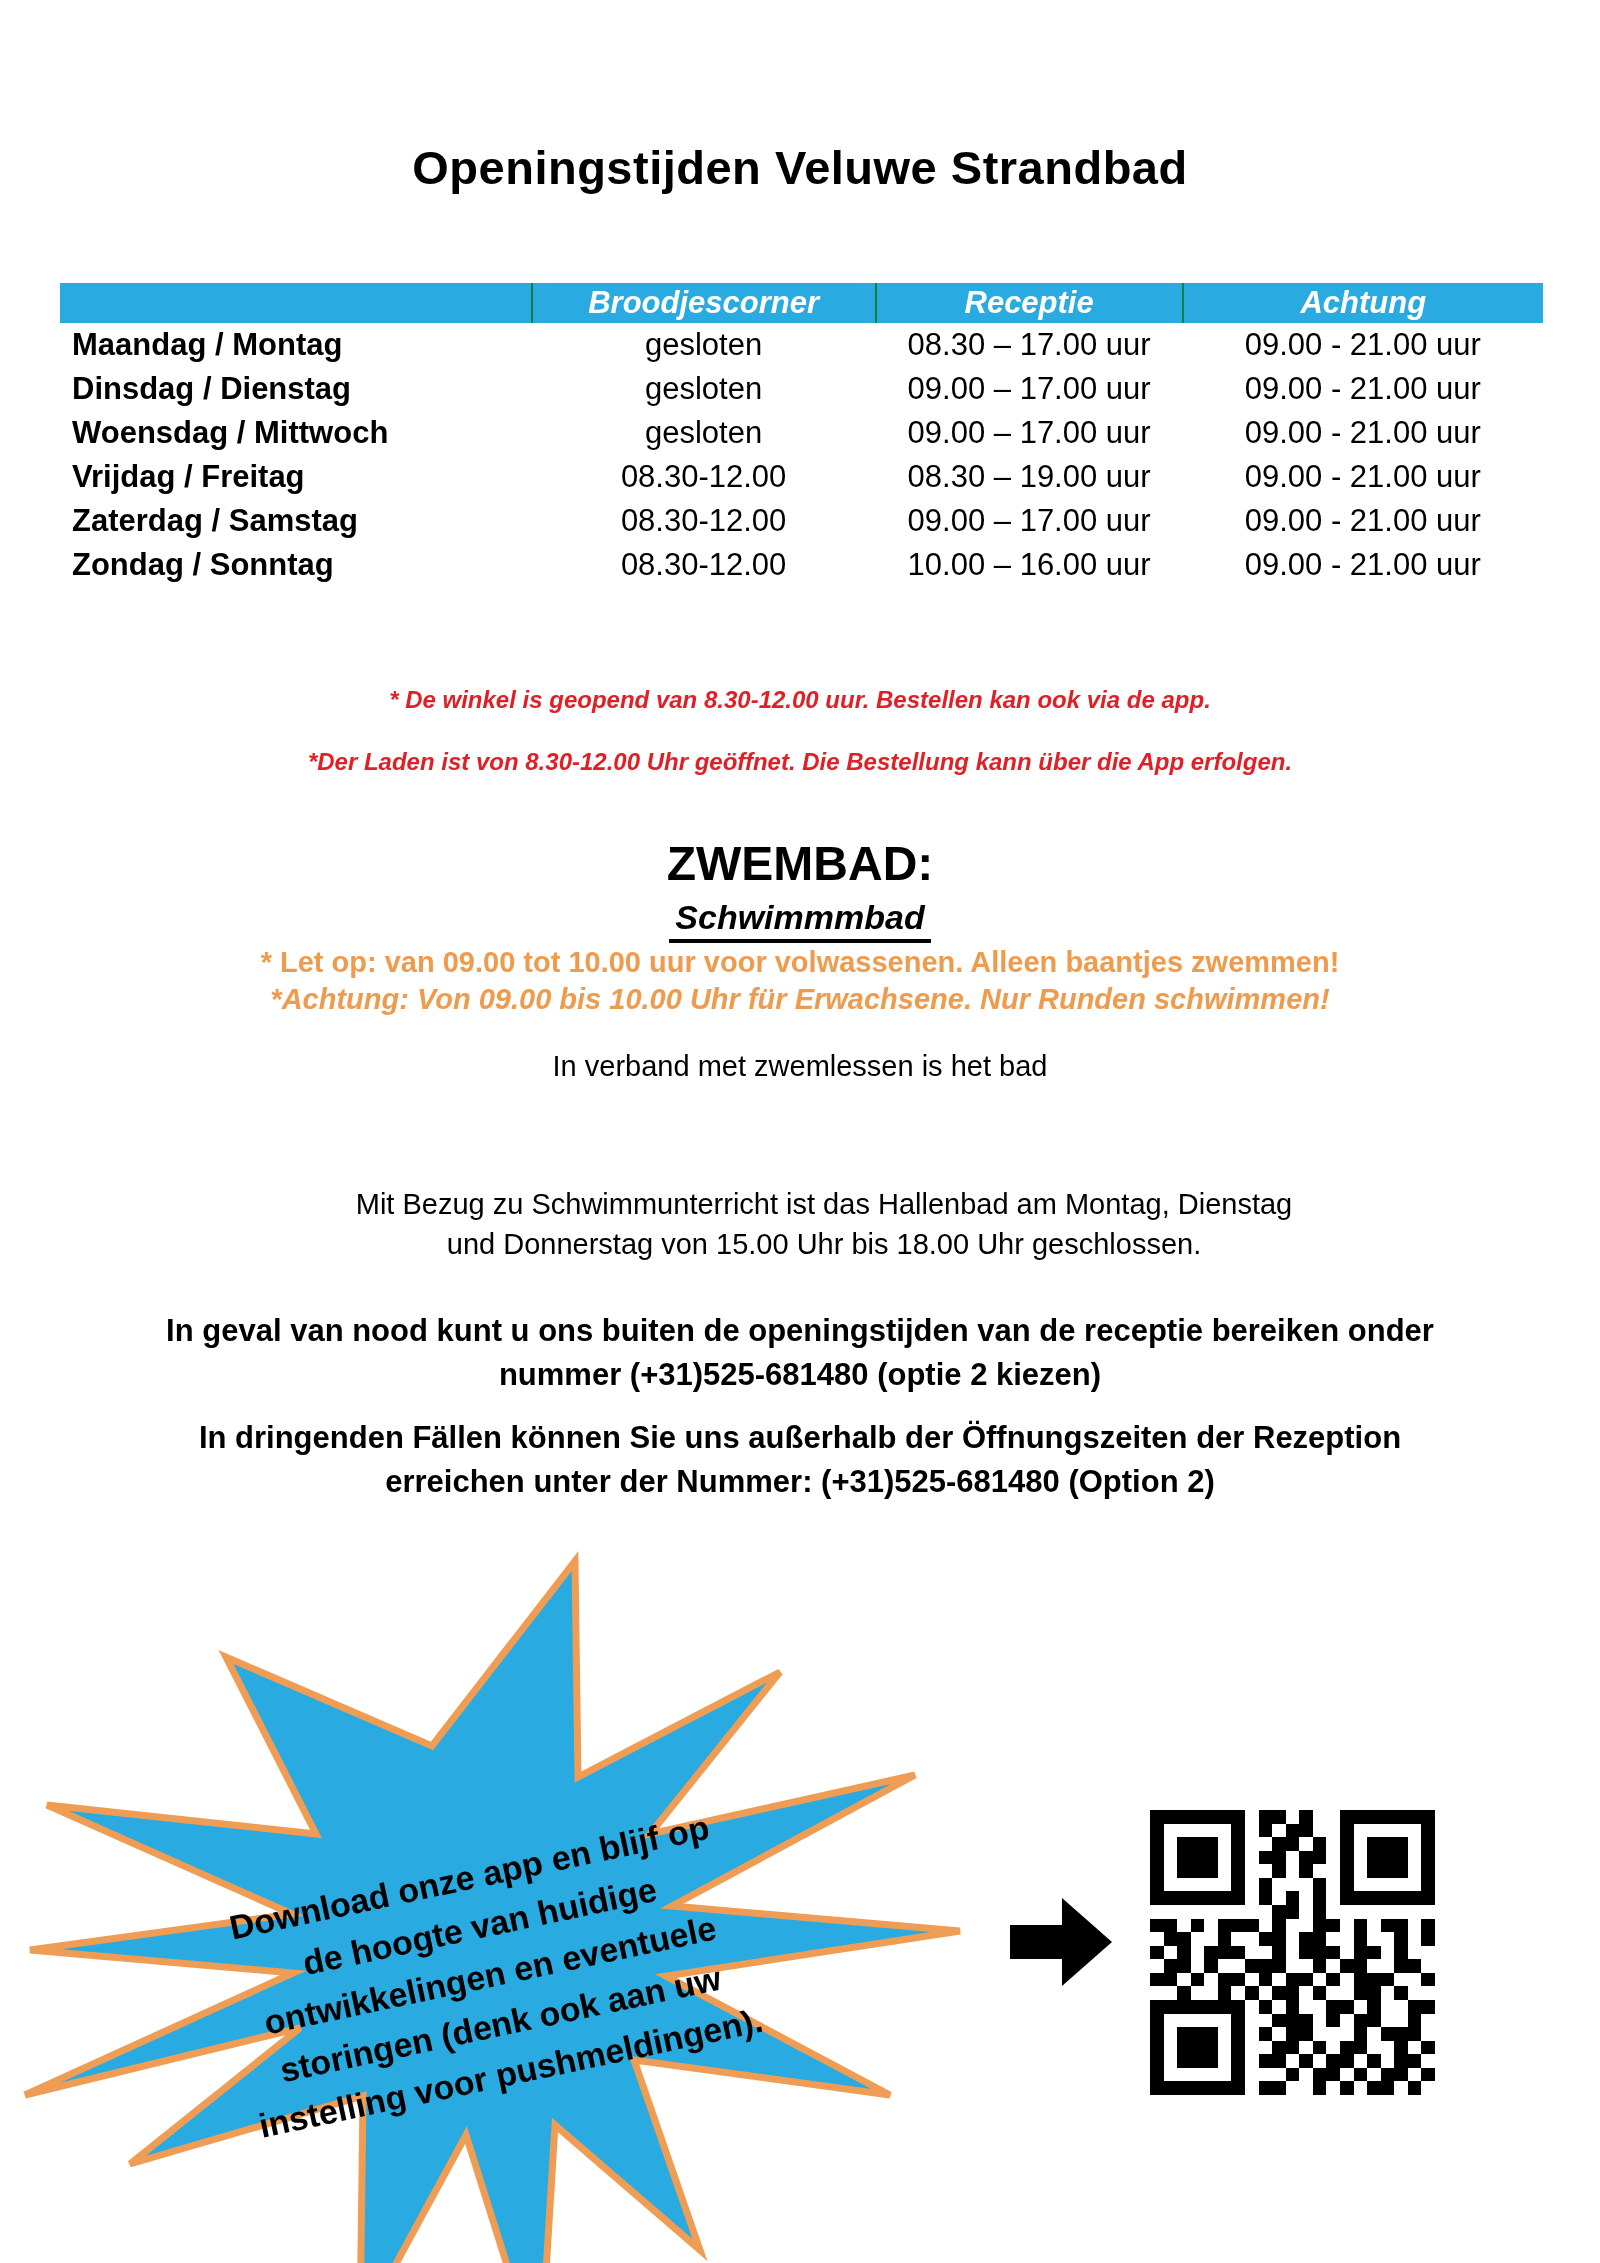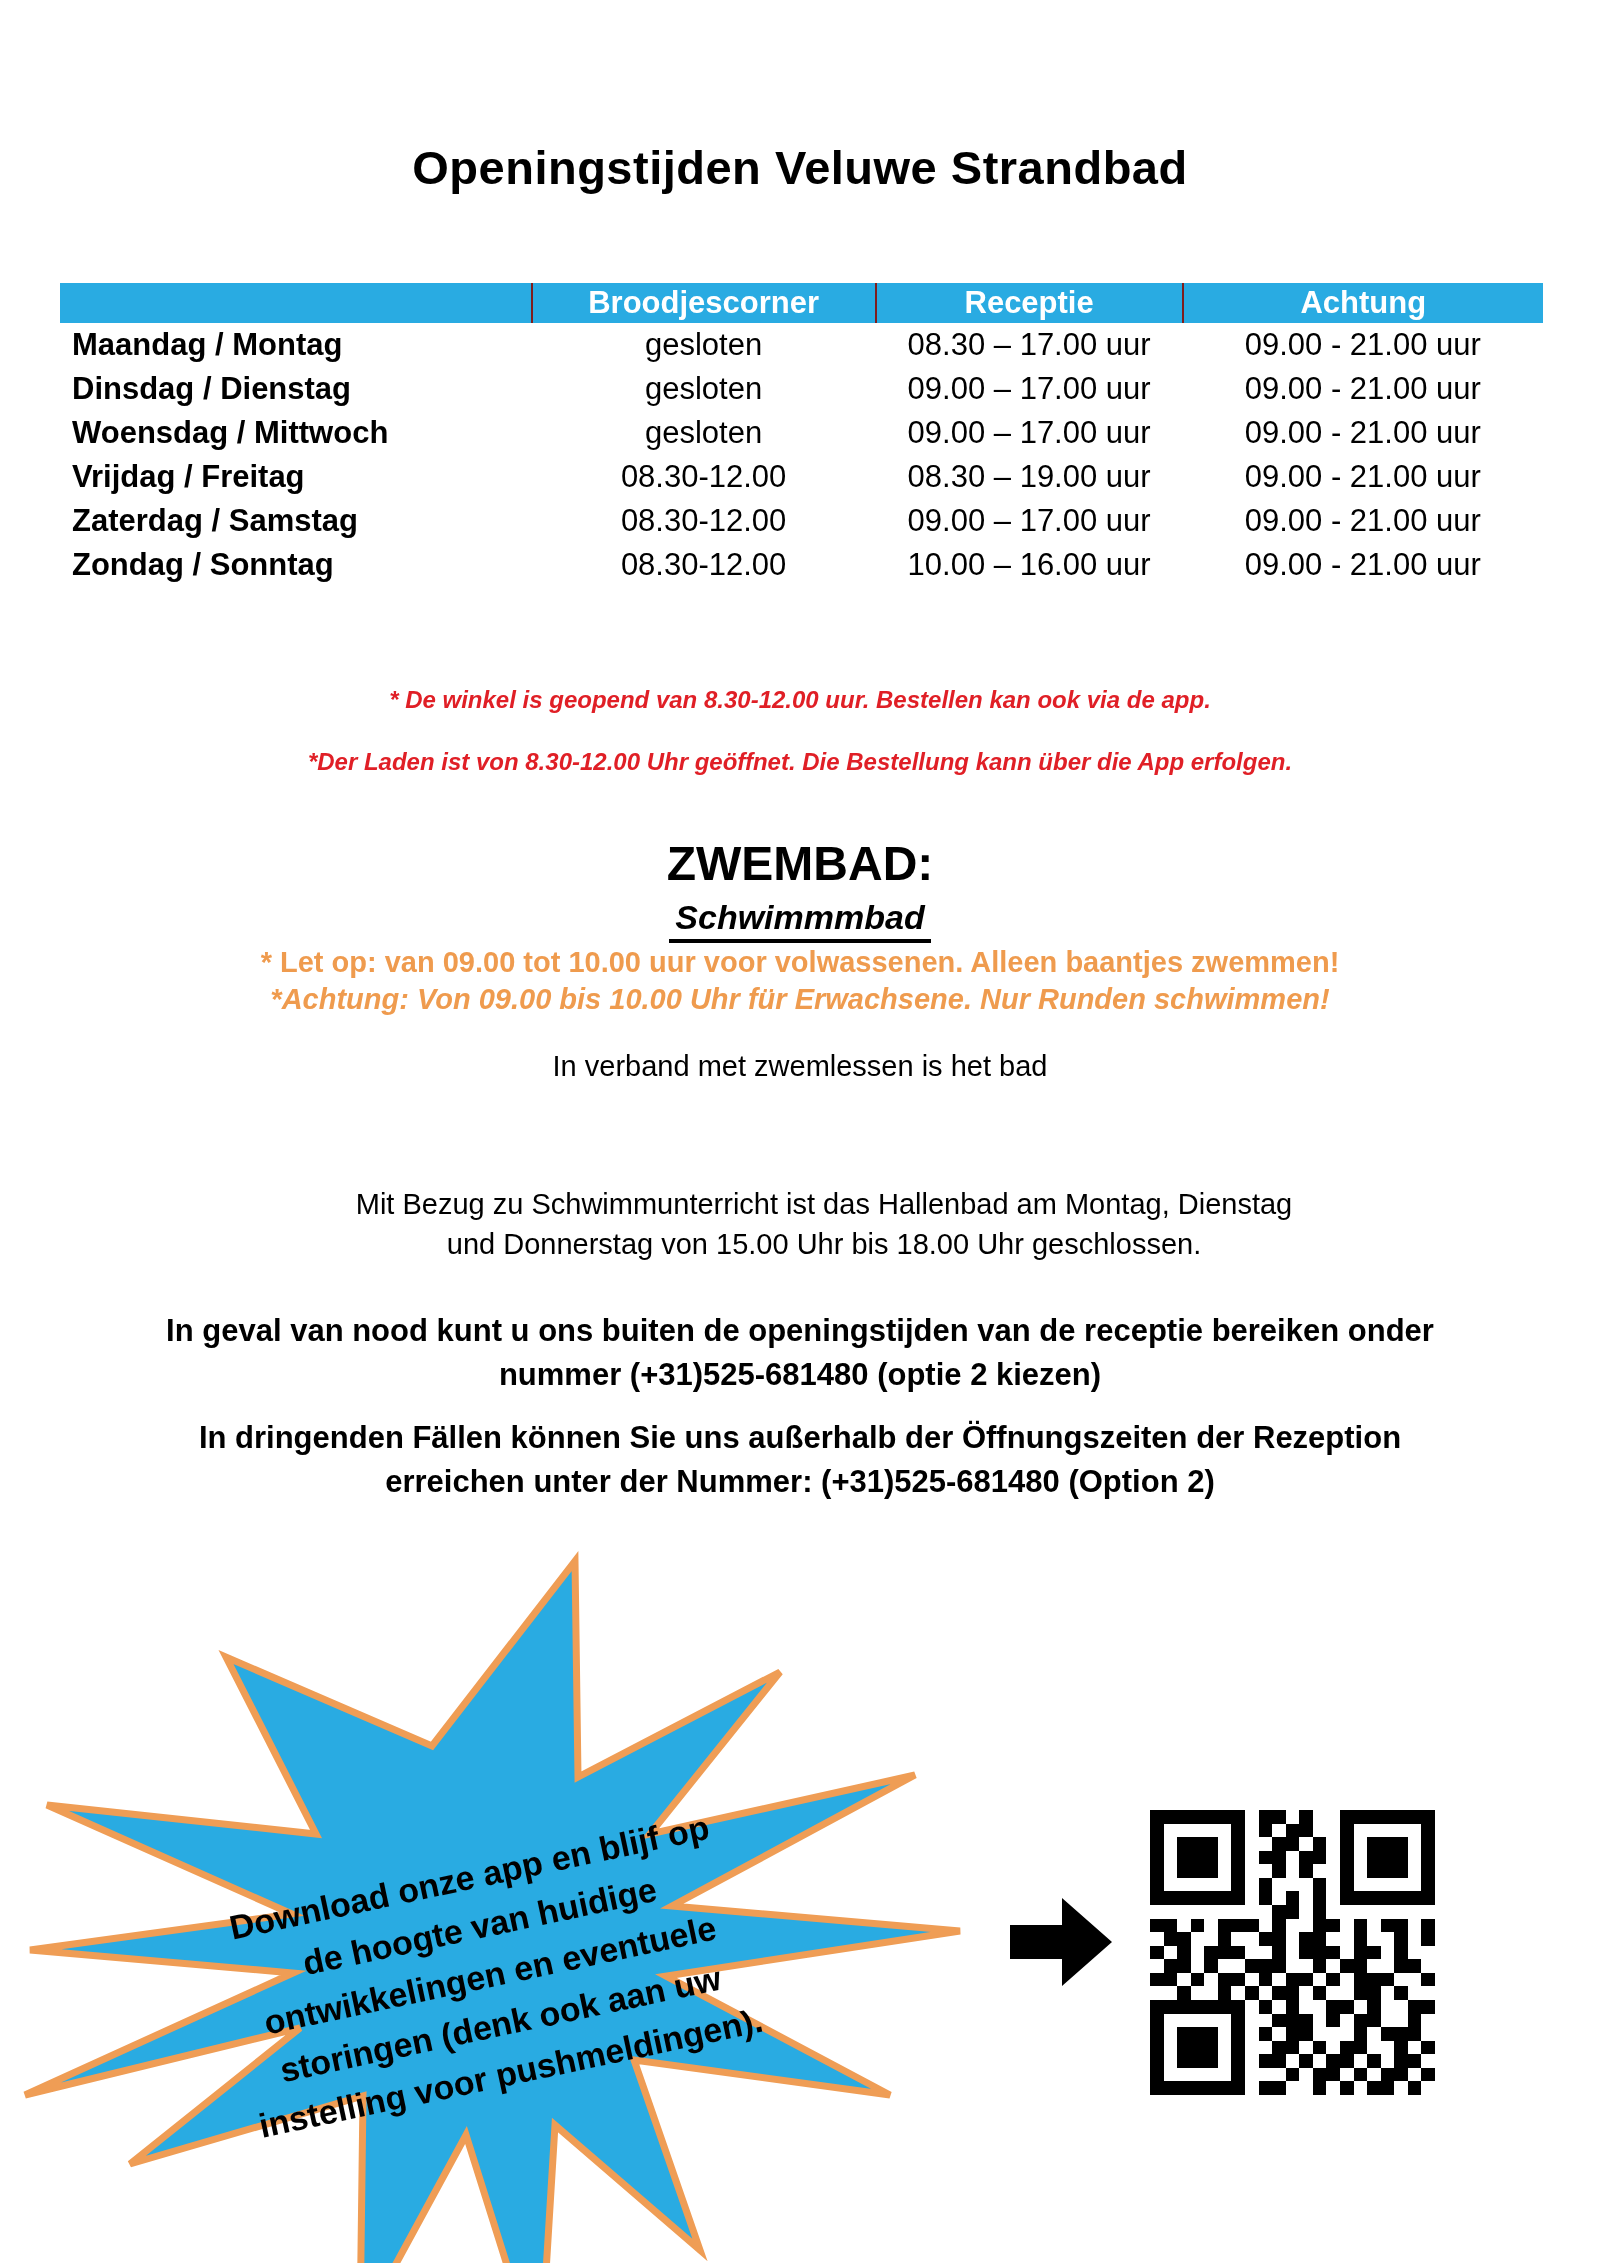--- a/index.html
+++ b/index.html
@@ -9,21 +9,21 @@
   }
   .abs{position:absolute;}
   
   #title{top:140px;left:0;width:1600px;text-align:center;font-size:47px;font-weight:bold;letter-spacing:0.5px;}
   
   #hours-table{top:283px;left:60px;width:1483px;border-collapse:collapse;table-layout:fixed;}
   #hours-table th{
     background:var(--blue,#29ABE2);color:#fff;font-size:31px;font-weight:bold;
     height:40px;text-align:center;padding:0;
   }
-  #hours-table th + th{border-left:2px solid #7f1d1d;}
+  #hours-table th + th{border-left:2px solid #15803d;font-style:italic;}
   #hours-table td{font-size:31px;height:44px;text-align:center;padding:0;white-space:nowrap;}
   #hours-table td.day{text-align:left;font-weight:bold;padding-left:12px;}
   
   .center-line{left:0;width:1600px;text-align:center;}
   .red-note{color:var(--red,#E01F26);font-size:24px;font-weight:bold;font-style:italic;}
   #red-note-nl{top:686px;}
   #red-note-de{top:748px;}
   #zwembad-title{top:836px;font-size:48px;font-weight:bold;}
   #zwembad-subtitle{top:898px;font-size:34px;font-weight:bold;font-style:italic;}
   #zwembad-subtitle .underl{display:inline-block;border-bottom:4px solid #000;padding:0 6px 2px 6px;}

